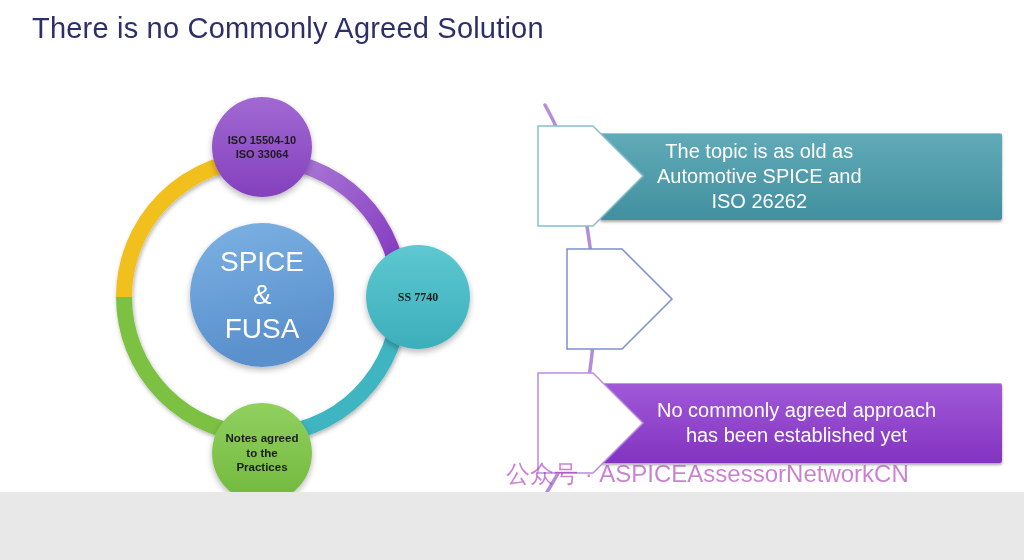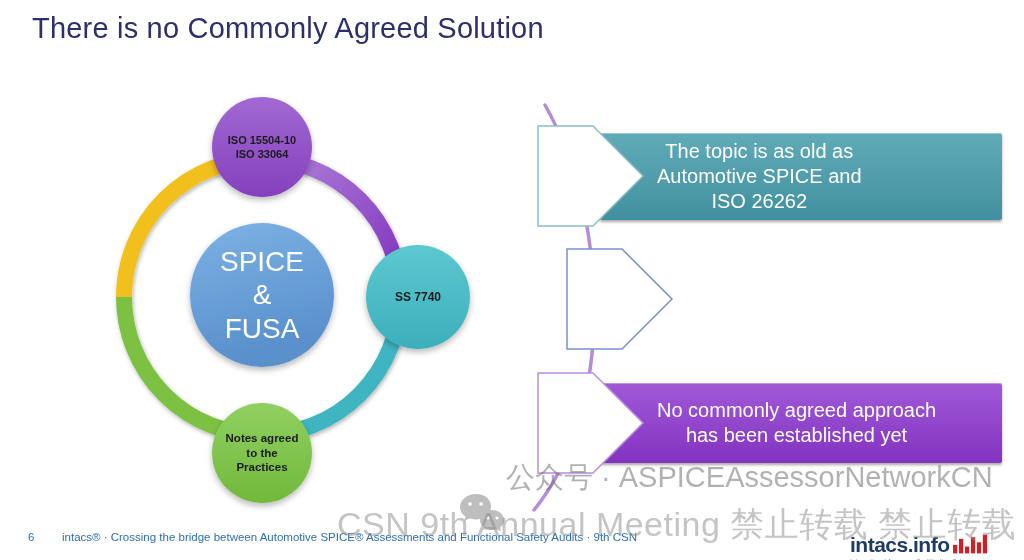--- a/index.html
+++ b/index.html
@@ -1,21 +1,21 @@
 <!DOCTYPE html>
 <html><head>
 <meta charset="utf-8">
 <style>
   * { margin: 0; padding: 0; box-sizing: border-box; }
   html, body { background: #e8e8e8; }
   body { font-family: "Liberation Sans", sans-serif; }
 
   .slide {
     position: relative;
-    width: 1024px; height: 560px;
+    width: 1024px; height: 492px;
     background: #ffffff;
     overflow: hidden;
   }
 
   .title {
     position: absolute; left: 32px; top: 12px;
     font-size: 29px; font-weight: 400;
     color: #2d2f6b; letter-spacing: 0.2px;
   }
 
@@ -36,21 +36,21 @@
     z-index: 4;
   }
   .circle-top {
     left: 212px; top: 97px; width: 100px; height: 100px;
     background: linear-gradient(180deg, #a169d2 0%, #8440bd 100%);
     font-size: 11px; line-height: 1.3; z-index: 3;
   }
   .circle-right {
     left: 366px; top: 245px; width: 104px; height: 104px;
     background: linear-gradient(180deg, #5dc8d0 0%, #3cafbb 100%);
-    font-size: 12px; z-index: 3;
+    font-size: 12px; z-index: 3; font-family: Liberation Serif, serif;
   }
   .circle-bottom {
     left: 212px; top: 403px; width: 100px; height: 100px;
     background: linear-gradient(180deg, #90d060 0%, #72b83c 100%);
     font-size: 11.5px; line-height: 1.3; z-index: 3;
   }
   .circle-left {
     left: 58px; top: 253px; width: 92px; height: 92px;
     background: linear-gradient(180deg, #f9c81a 0%, #edb404 100%);
     font-size: 11.5px; line-height: 1.3; z-index: 3;
@@ -105,21 +105,21 @@
   .logo .logo-bars { margin-left: 3px; margin-bottom: 2px; }
   .logo .logo-sub {
     font-size: 6.3px; color: #9096a0; letter-spacing: 0.1px; margin-top: 1px;
     white-space: nowrap;
   }
 
   
   .watermark { position: absolute; inset: 0; z-index: 50; pointer-events: none; }
   .wm-line1 {
     position: absolute; left: 506px; top: 458px;
-    font-size: 29px; color: #737373; opacity: 0.55; white-space: nowrap;
+    font-size: 24px; color: #a21caf; opacity: 0.55; white-space: nowrap;
   }
   .wm-line2 {
     position: absolute; left: 337px; top: 502px;
     font-size: 34px; color: #8a8a8a; opacity: 0.5; white-space: nowrap;
     letter-spacing: 0.5px;
   }
   .wm-wechat { position: absolute; left: 458px; top: 492px; opacity: 0.55; }
 </style>
 </head>
 <body>

